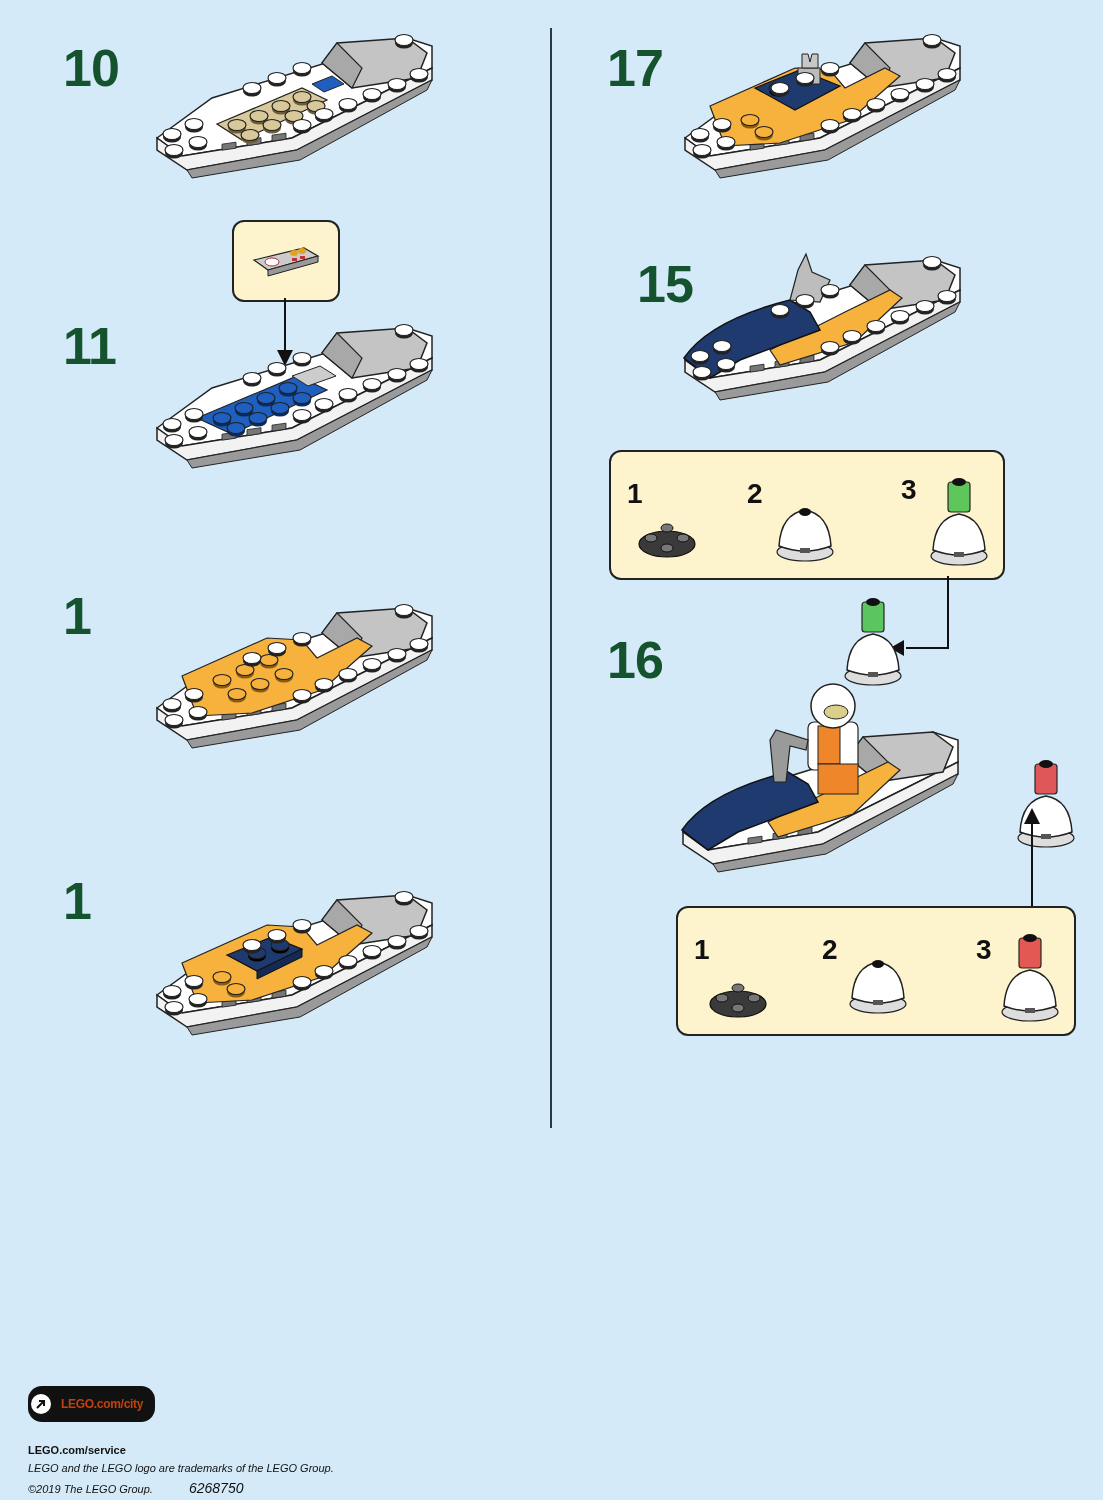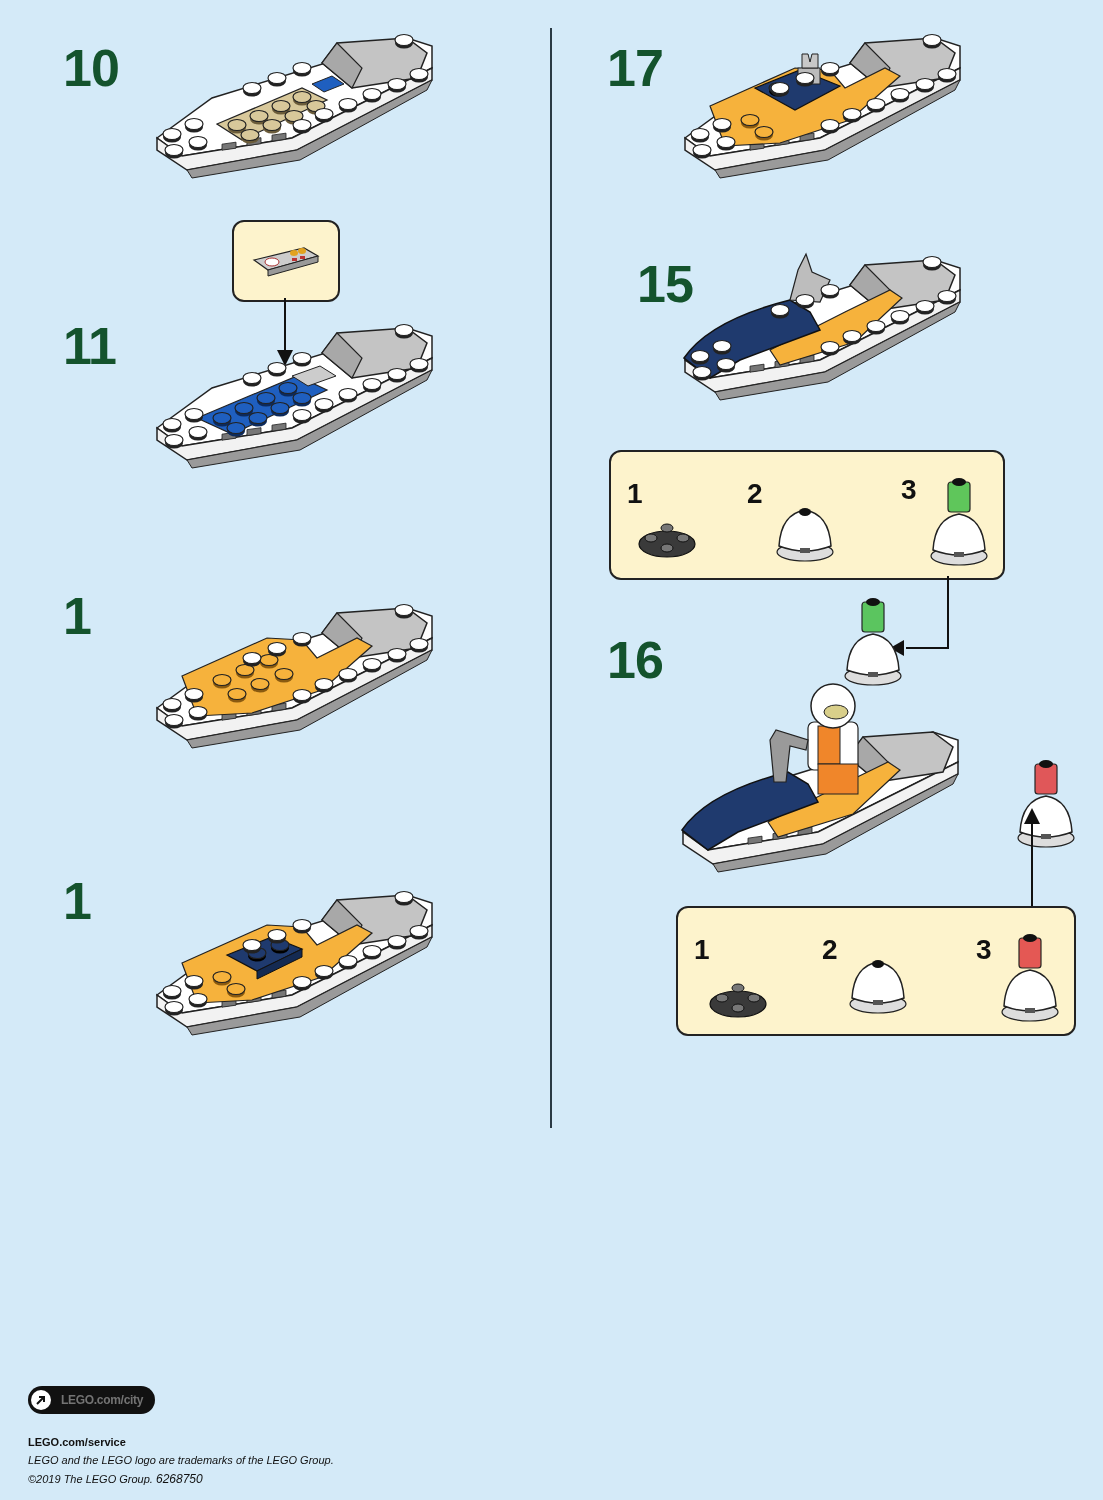--- a/index.html
+++ b/index.html
@@ -16,30 +16,30 @@
   .divider {
     position: absolute; left: 550px; top: 28px; width: 2px; height: 1100px; background: #2a3a44;
   }
   .art { position: absolute; }
   .callout {
     position: absolute; background: #fdf3cc; border: 2px solid #222; border-radius: 12px;
   }
   .sub-num { position: absolute; font-weight: bold; font-size: 28px; color: #111; line-height: 1; }
   .footer { position: absolute; left: 28px; top: 1386px; }
   .pill {
-    display: inline-flex; align-items: center; background: #111; color: #737373; border-radius: 14px;
-    height: 28px; padding: 0 12px 0 3px; font-weight: bold; font-size: 12px; letter-spacing: -0.3px;
+    display: inline-flex; align-items: center; background: #111; color: #c2410c; border-radius: 14px;
+    height: 36px; padding: 0 12px 0 3px; font-weight: bold; font-size: 12px; letter-spacing: -0.3px;
   }
   .pill .circ {
     width: 20px; height: 20px; border-radius: 50%; background: #fff; margin-right: 10px;
     display: flex; align-items: center; justify-content: center;
   }
   .foot-line { font-size: 11px; color: #111; margin-top: 6px; font-style: italic; }
   .foot-bold { font-weight: bold; font-size: 11px; margin-top: 22px; }
-  .set-num { font-size: 12px; }
+  .set-num { font-size: 14px; margin-left: 33px; }
 </style>
 </head>
 <body>
 
 <svg width="0" height="0" style="position:absolute">
   <defs>
 
     <g id="hull">
       <path d="M5 110 L 60 70 L 255 10 L 280 18 L 280 40 L 140 110 L 30 128 Z" fill="#ffffff" stroke="#222" stroke-width="1.5"></path>
       <path d="M5 110 L 30 128 L 140 110 L 280 40 L 280 52 L 145 122 L 35 142 L 5 122 Z" fill="#f2f2f2" stroke="#222" stroke-width="1.5"></path>

